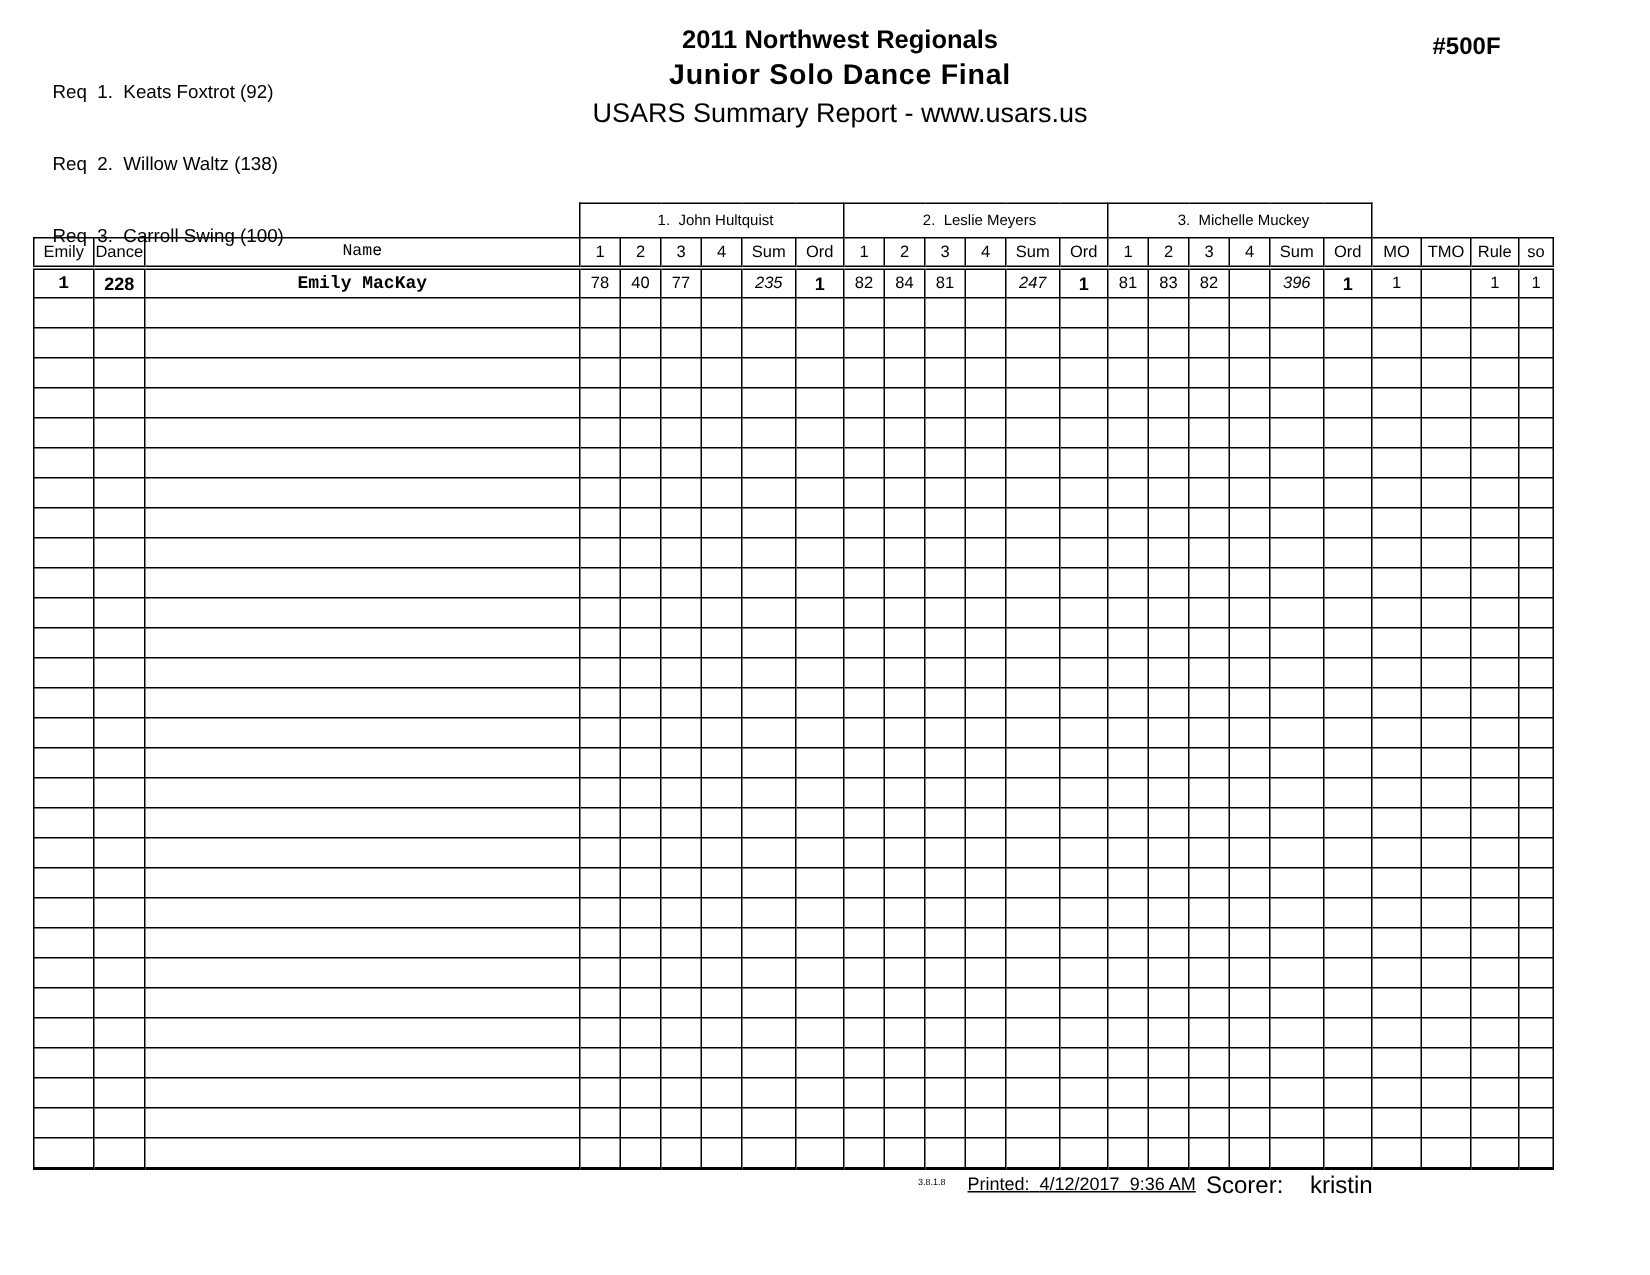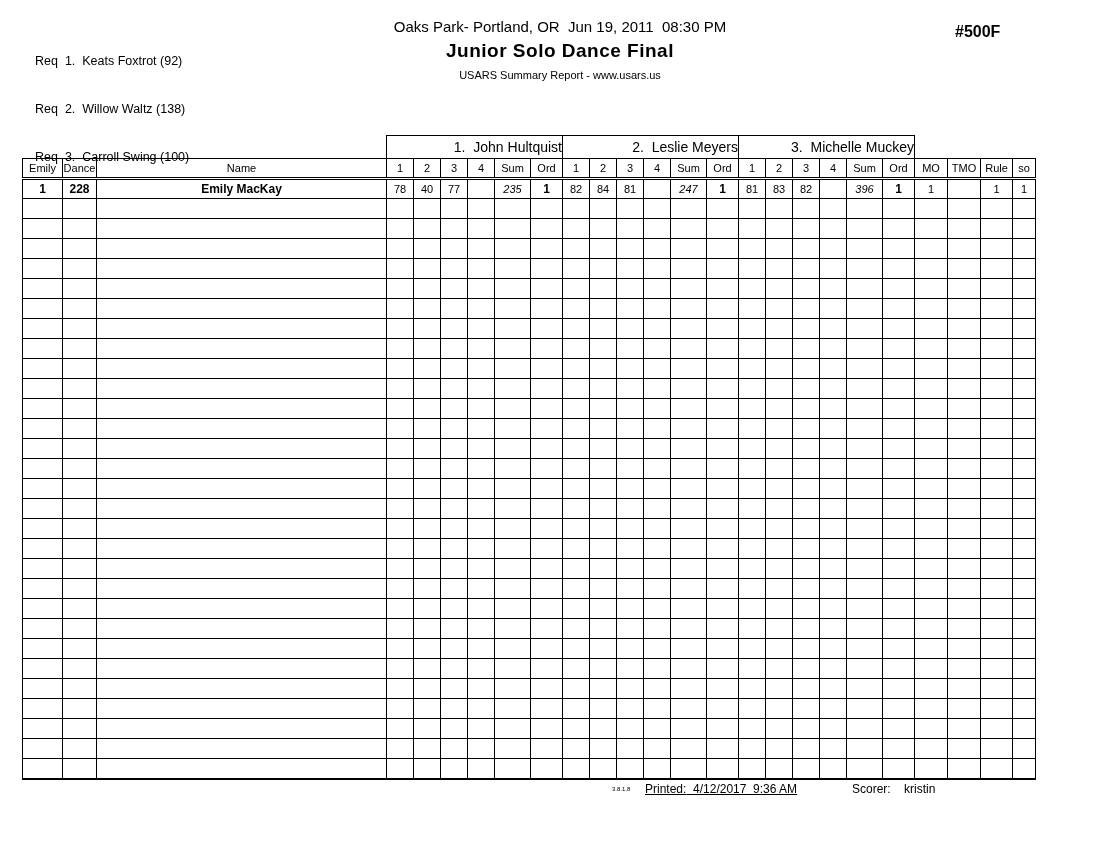--- a/index.html
+++ b/index.html
@@ -12,61 +12,61 @@
   .abs { position: absolute; }
 
   
   .req-block { left: 25px; top: 21px; font-size: 12.5px; line-height: 16px; white-space: pre; margin-left: 10px; }
 
   
   .title-block { left: 150px; top: 16px; width: 820px; text-align: center; }
   .title-line1 { font-size: 17px; font-weight: bold; line-height: 22px; }
   .title-line2 { font-size: 15px; line-height: 22px; white-space: pre; }
   .title-line3 { font-size: 19px; font-weight: bold; line-height: 25px; letter-spacing: 0.5px; }
-  .title-line4 { font-size: 11px; line-height: 25px; }
+  .title-line4 { font-size: 18px; line-height: 25px; }
 
   .event-number { left: 955px; top: 23px; font-size: 16px; font-weight: bold; text-align: right; }
 
   
   table.grid {
     position: absolute; left: 22px; top: 135px;
     border-collapse: collapse; table-layout: fixed;
     font-size: 11px;
   }
   table.grid td {
     border: 1px solid #000; height: 20px; padding: 0;
     text-align: center; vertical-align: middle; overflow: hidden;
     white-space: pre;
   }
   tr.judge-row { height: 23px; }
   tr.judge-row td.no { border: none; }
-  tr.judge-row td.jbox { text-align: right; padding-left: 5px; font-size: 14px; }
+  tr.judge-row td.jbox { text-align: center; padding-left: 5px; font-size: 10px; }
   tr.header-row td { border-bottom: 3px double #000; }
   td.ord { border-left-width: 3px; border-right-width: 3px; }
   tr:last-child td { border-bottom-width: 2px; }
-  td.l { text-align: left; padding-left: 6px; }
+  td.l { text-align: left; padding-left: 6px; font-family: Liberation Mono, monospace; }
   td.r { text-align: right; padding-right: 3px; font-style: italic; }
   td.b { font-weight: bold; font-size: 12px; }
 
   
   .footer-version { left: 612px; top: 786px; font-size: 6px; }
   .footer-printed { left: 645px; top: 782px; font-size: 12px; white-space: pre; text-decoration: underline; }
-  .footer-scorer  { left: 852px; top: 782px; font-size: 12px; white-space: pre; }
+  .footer-scorer  { left: 804px; top: 782px; font-size: 16px; white-space: pre; }
 </style>
 </head>
 <body>
 
 <div class="abs req-block">
   <div>Req  1.  Keats Foxtrot (92)</div>
   <div>Req  2.  Willow Waltz (138)</div>
   <div>Req  3.  Carroll Swing (100)</div>
 </div>
 
 <div class="abs title-block">
-  <div class="title-line2">Oaks Park- Portland, OR  Jun 19, 2011  08:30 PM</div>
+  <div class="title-line1">2011 Northwest Regionals</div>
   <div class="title-line3">Junior Solo Dance Final</div>
   <div class="title-line4">USARS Summary Report - www.usars.us</div>
 </div>
 
 <div class="abs event-number">#500F</div>
 
 <table class="grid">
   <colgroup>
     <col style="width:40px">
       <col style="width:34px">

